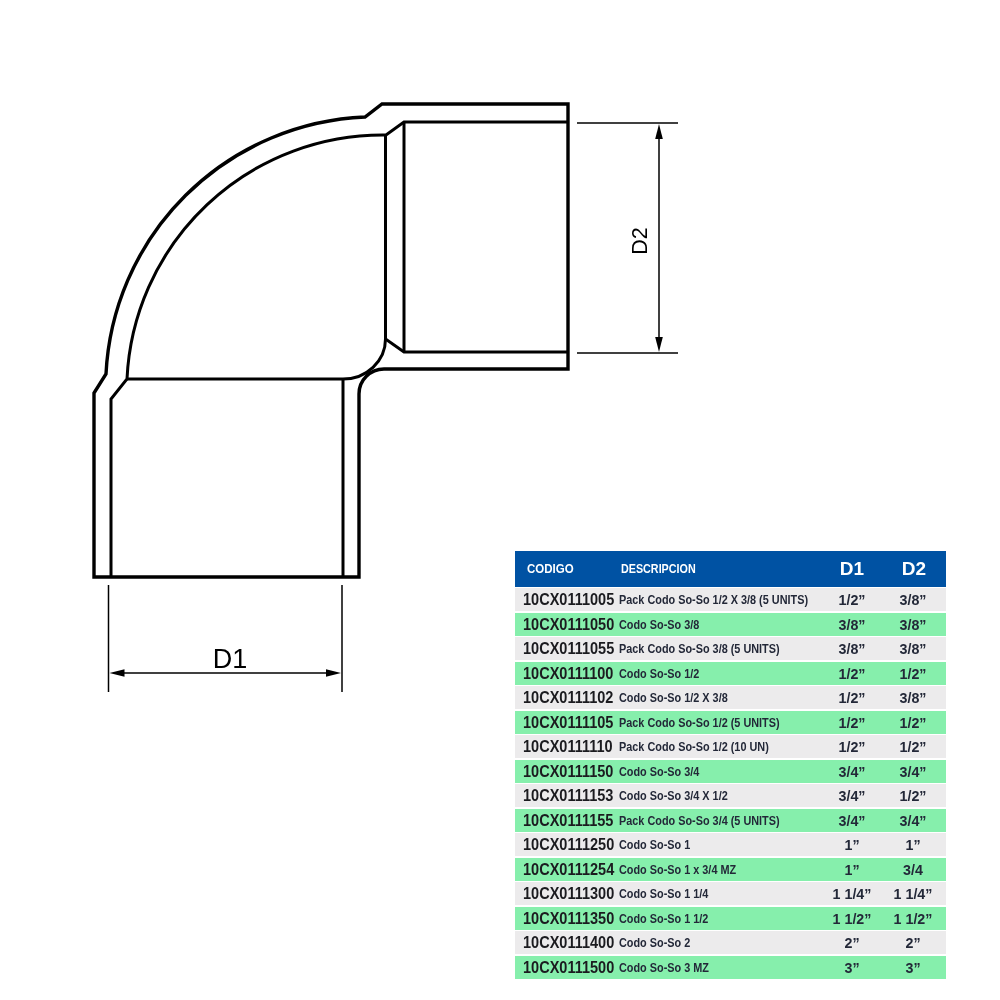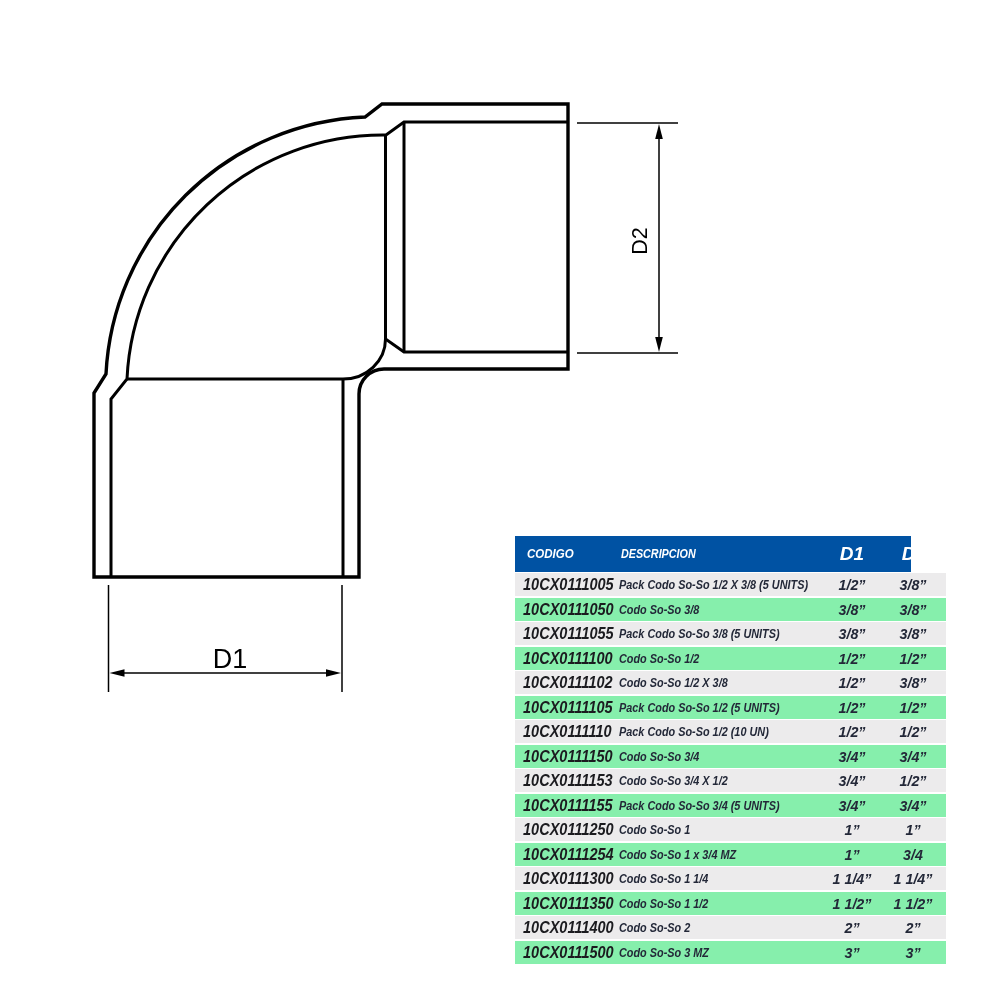--- a/index.html
+++ b/index.html
@@ -1,20 +1,20 @@
 <!DOCTYPE html>
 <html><head>
 <meta charset="utf-8">
 <style>
   html,body{margin:0;padding:0;background:#ffffff;}
   #canvas{position:relative;width:1000px;height:1000px;background:#ffffff;overflow:hidden;
           font-family:"Liberation Sans", sans-serif;}
   #diagram{position:absolute;left:0;top:0;}
   
-  #tbl{position:absolute;left:515px;top:536px;width:396px;font-style:italic;}
+  #tbl{position:absolute;left:515px;top:551px;width:431px;}
   .hdr{position:relative;height:36px;background:#0052A3;}
   .hdr .h1{position:absolute;left:12px;top:0;line-height:36px;color:#fff;font-weight:bold;font-size:12.5px;
            display:inline-block;transform:scaleX(0.92);transform-origin:left center;white-space:nowrap;}
   .hdr .h2{position:absolute;left:106px;top:0;line-height:36px;color:#fff;font-weight:bold;font-size:12.5px;
            display:inline-block;transform:scaleX(0.86);transform-origin:left center;white-space:nowrap;}
   .hdr .h3{position:absolute;left:307px;width:60px;text-align:center;top:0;line-height:36px;color:#fff;
            font-weight:bold;font-size:19px;}
   .hdr .h4{position:absolute;left:369px;width:60px;text-align:center;top:0;line-height:36px;color:#fff;
            font-weight:bold;font-size:19px;}
   #rows{position:absolute;left:0;top:37px;width:431px;}

